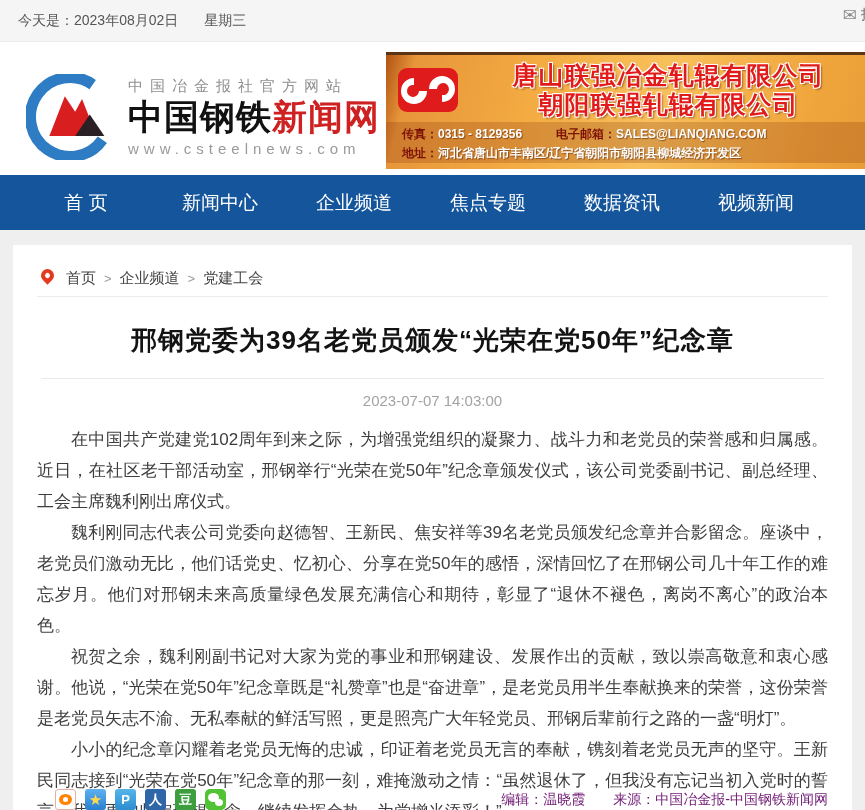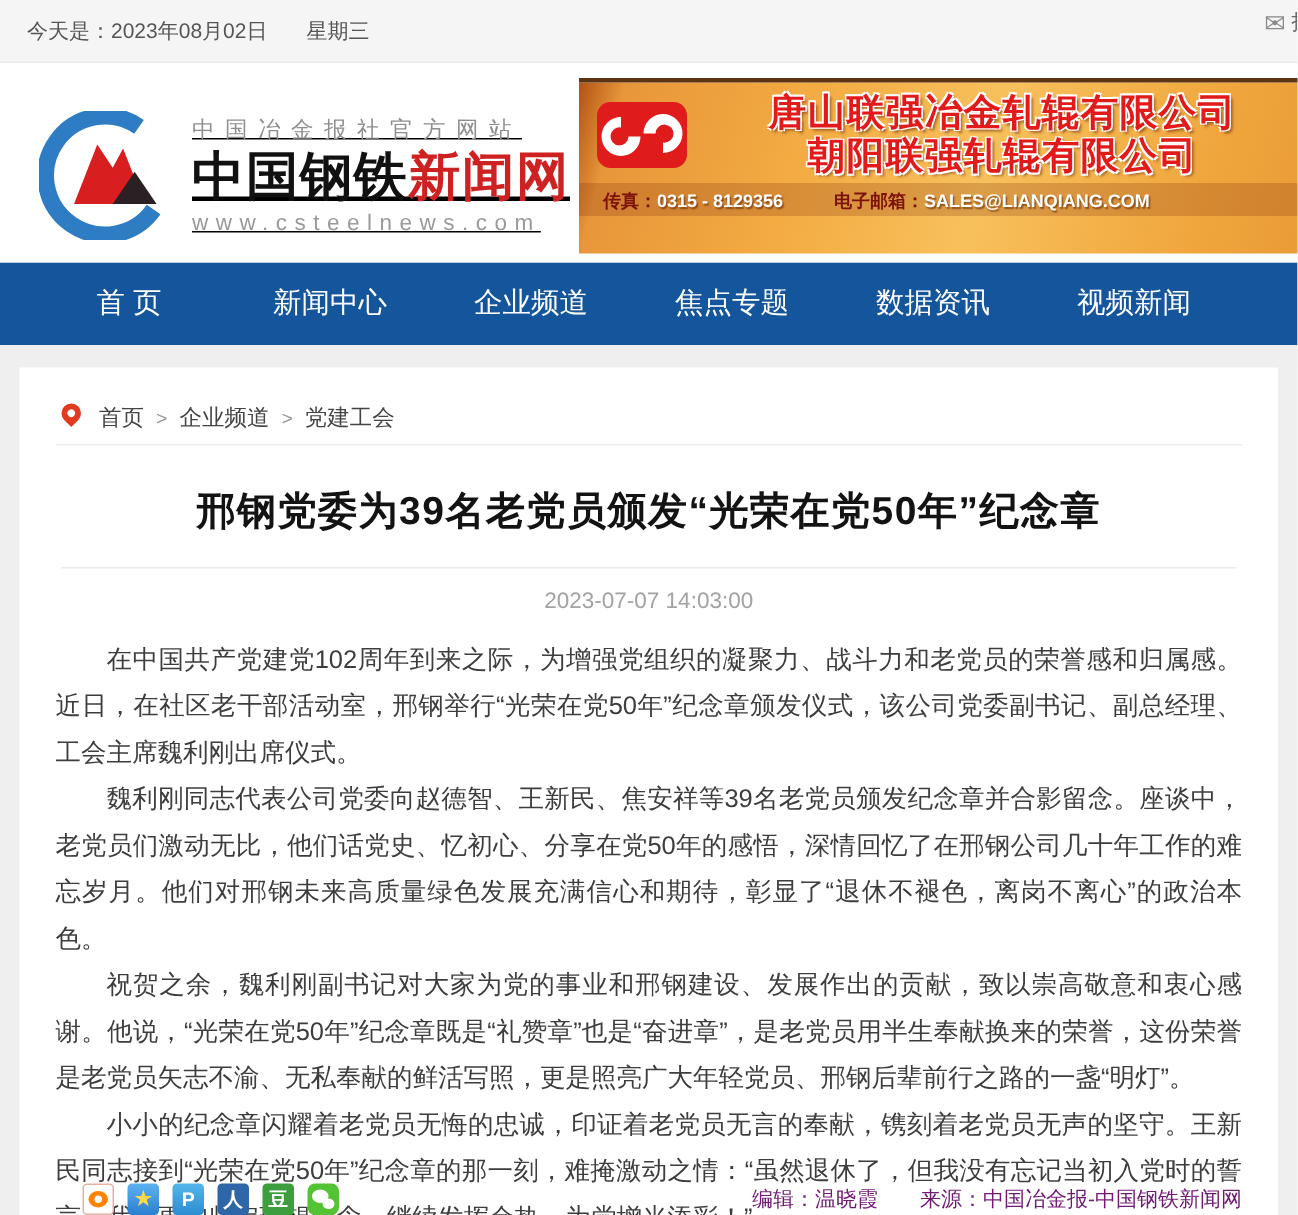--- a/index.html
+++ b/index.html
@@ -18,21 +18,21 @@
   .topbar .weekday { margin-left: 26px; }
   .topbar-right {
     position: absolute; right: -10px; top: 0; height: 30px;
     display: flex; align-items: center; gap: 4px; color: #666;
   }
   .mail-icon { color: #8a8a8a; font-size: 17px; line-height: 1; }
   
   .header { height: 133px; background: #fff; position: relative; }
   .logo-wrap { position: absolute; left: 26px; top: 6px; display: flex; align-items: center; }
   .logo-mark { width: 88px; height: 86px; margin-top: 26px; }
-  .logo-text { margin-left: 14px; margin-top: 26px; text-decoration: underline; }
+  .logo-text { margin-left: 14px; margin-top: 26px; }
   .site-tagline { font-size: 15px; color: #8f8f8f; letter-spacing: 7px; }
   .site-name { font-size: 35px; font-weight: bold; letter-spacing: 1px; line-height: 1.25; color: #111; font-family: "Liberation Serif", "DejaVu Serif", serif; }
   .site-name .red { color: #ce2121; }
   .site-url { font-size: 15px; color: #9a9a9a; letter-spacing: 5px; }
   
   .ad-banner {
     position: absolute; left: 386px; top: 10px; width: 489px; height: 117px;
     background: linear-gradient(105deg, #b05314 0%, #e8963a 6%, #f3ab42 30%, #f8c05c 55%, #f0a53c 85%, #e99b36 100%);
     border-top: 3px solid #5d3413; overflow: hidden; cursor: pointer;
   }
@@ -147,20 +147,23 @@
       </svg>
       <div class="ad-titles">
         <div class="ad-title">唐山联强冶金轧辊有限公司</div>
         <div class="ad-title">朝阳联强轧辊有限公司</div>
       </div>
     </div>
     <div class="ad-contact">
       <div>
         <span class="lbl">传真：</span><span class="val">0315 - 8129356</span><span class="gap"></span><span class="lbl">电子邮箱：</span><span class="val">SALES@LIANQIANG.COM</span>
       </div>
+      <div>
+        <span class="lbl">地址：</span><span class="val">河北省唐山市丰南区/辽宁省朝阳市朝阳县柳城经济开发区</span>
+      </div>
     </div>
   </div>
 </div>
 
 <div class="nav">
   <a href="#">首 页</a>
   <a href="#">新闻中心</a>
   <a href="#">企业频道</a>
   <a href="#">焦点专题</a>
   <a href="#">数据资讯</a>

